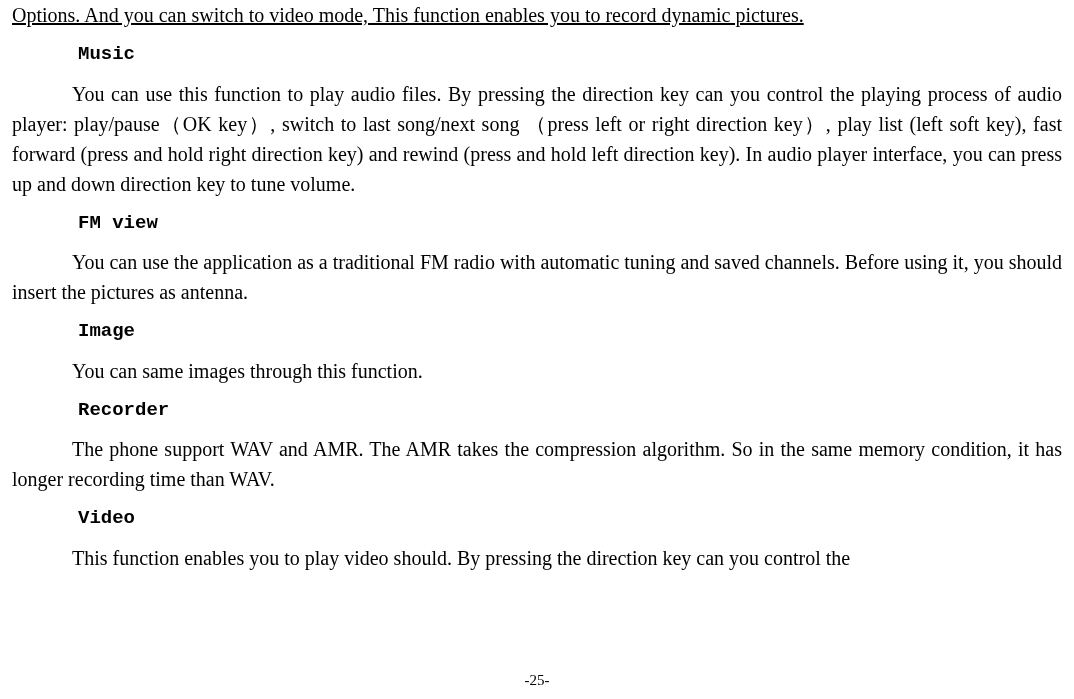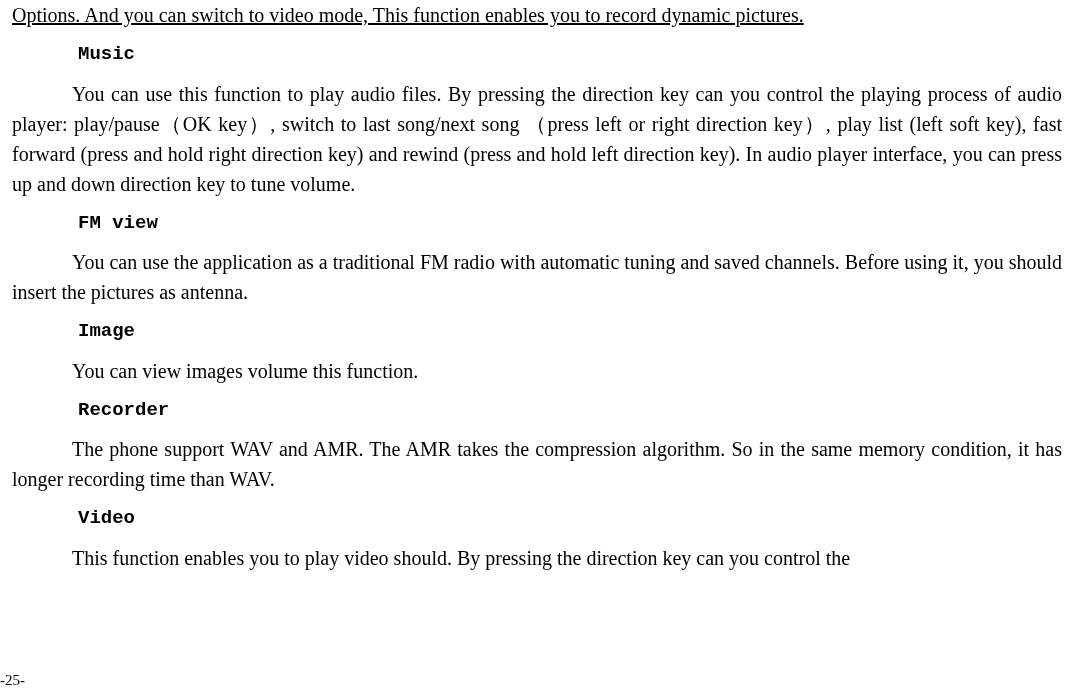--- a/index.html
+++ b/index.html
@@ -34,37 +34,37 @@
       font-size: 19px;
       margin-left: 66px;
       margin-top: 10px;
       margin-bottom: 10px;
     }
     .page-number {
       position: absolute;
       bottom: 8px;
       left: 0;
       right: 0;
-      text-align: left;
+      text-align: center;
       font-size: 15px;
     }
   </style>
 </head>
 <body>
 
 <p class="body-text">Options. And you can switch to video mode, This function enables you to record dynamic pictures.</p>
 
 <h2 class="heading">Music</h2>
 <p class="body-text-indent">You can use this function to play audio files. By pressing the direction key can you control the playing process of audio player: play/pause（OK key）, switch to last song/next song  （press left or right direction key）, play list (left soft key), fast forward (press and hold right direction key) and rewind (press and hold left direction key). In audio player interface, you can press up and down direction key to tune volume.</p>
 
 <h2 class="heading">FM view</h2>
 <p class="body-text-indent">You can use the application as a traditional FM radio with automatic tuning and saved channels. Before using it, you should insert the pictures as antenna.</p>
 
 <h2 class="heading">Image</h2>
-<p class="body-text-indent">You can view images volume this function.</p>
+<p class="body-text-indent">You can same images through this function.</p>
 
 <h2 class="heading">Recorder</h2>
 <p class="body-text-indent">The phone support WAV and AMR. The AMR takes the compression algorithm. So in the same memory condition, it has longer recording time than WAV.</p>
 
 <h2 class="heading">Video</h2>
 <p class="body-text-indent">This function enables you to play video should. By pressing the direction key can you control the</p>
 
 <div class="page-number">-25-</div>
 
 </body></html>

